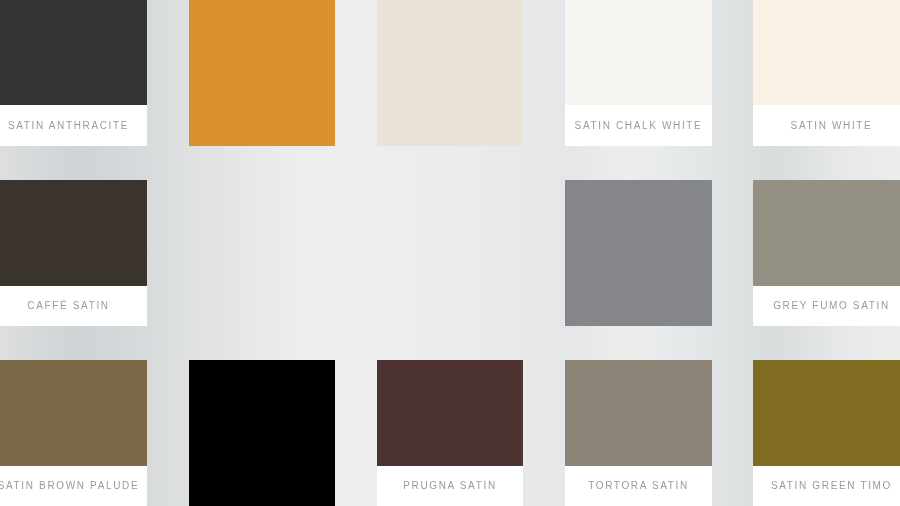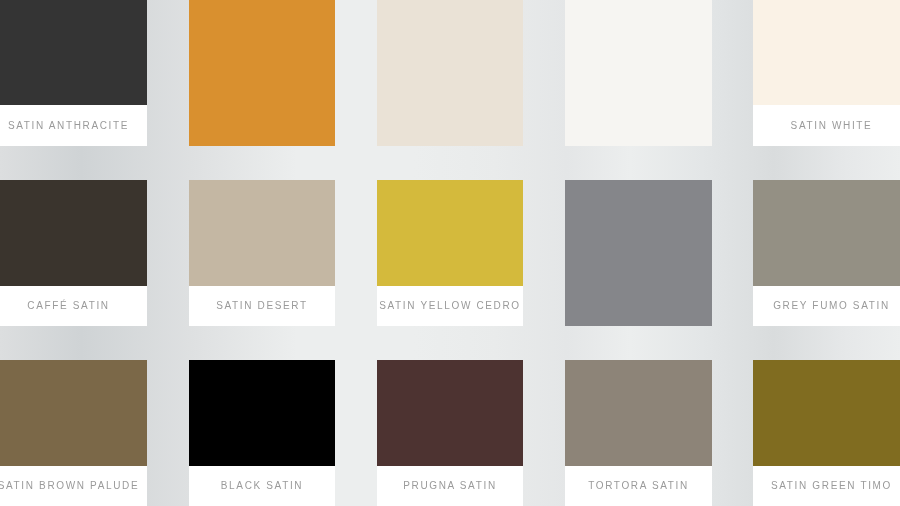--- a/index.html
+++ b/index.html
@@ -80,49 +80,40 @@
   <div class="swatch-card row-1 col-2">
     <div class="swatch-color" style="background: rgb(217, 144, 47);"></div>
   </div>
 
   <div class="swatch-card row-1 col-3">
     <div class="swatch-color" style="background: rgb(234, 226, 214);"></div>
   </div>
 
   <div class="swatch-card row-1 col-4">
     <div class="swatch-color" style="background: rgb(246, 245, 242);"></div>
+    <div class="swatch-label-bar">
+      <span class="swatch-label">SATIN CHALK WHITE</span>
+    </div>
   </div>
 
   <div class="swatch-card row-1 col-5">
     <div class="swatch-color" style="background: rgb(250, 242, 230);"></div>
     <div class="swatch-label-bar">
       <span class="swatch-label">SATIN WHITE</span>
     </div>
   </div>
 
   <div class="swatch-card row-2 col-1">
     <div class="swatch-color" style="background: rgb(58, 52, 45);"></div>
     <div class="swatch-label-bar">
       <span class="swatch-label">CAFFÉ SATIN</span>
     </div>
   </div>
 
-  <div class="swatch-card row-2 col-2">
-    <div class="swatch-color" style="background: rgb(196, 183, 163);"></div>
-    <div class="swatch-label-bar">
-      <span class="swatch-label">SATIN DESERT</span>
-    </div>
-  </div>
 
-  <div class="swatch-card row-2 col-3">
-    <div class="swatch-color" style="background: rgb(212, 186, 60);"></div>
-    <div class="swatch-label-bar">
-      <span class="swatch-label">SATIN YELLOW CEDRO</span>
-    </div>
-  </div>
 
   <div class="swatch-card row-2 col-4">
     <div class="swatch-color" style="background: rgb(133, 134, 138);"></div>
   </div>
 
   <div class="swatch-card row-2 col-5">
     <div class="swatch-color" style="background: rgb(148, 144, 132);"></div>
     <div class="swatch-label-bar">
       <span class="swatch-label">GREY FUMO SATIN</span>
     </div>
@@ -130,23 +121,20 @@
 
   <div class="swatch-card row-3 col-1">
     <div class="swatch-color" style="background: rgb(123, 104, 72);"></div>
     <div class="swatch-label-bar">
       <span class="swatch-label">SATIN BROWN PALUDE</span>
     </div>
   </div>
 
   <div class="swatch-card row-3 col-2">
     <div class="swatch-color" style="background: rgb(0, 0, 0);"></div>
-    <div class="swatch-label-bar">
-      <span class="swatch-label">BLACK SATIN</span>
-    </div>
   </div>
 
   <div class="swatch-card row-3 col-4">
     <div class="swatch-color" style="background: rgb(141, 132, 120);"></div>
     <div class="swatch-label-bar">
       <span class="swatch-label">TORTORA SATIN</span>
     </div>
   </div>
 
   <div class="swatch-card row-3 col-3">

